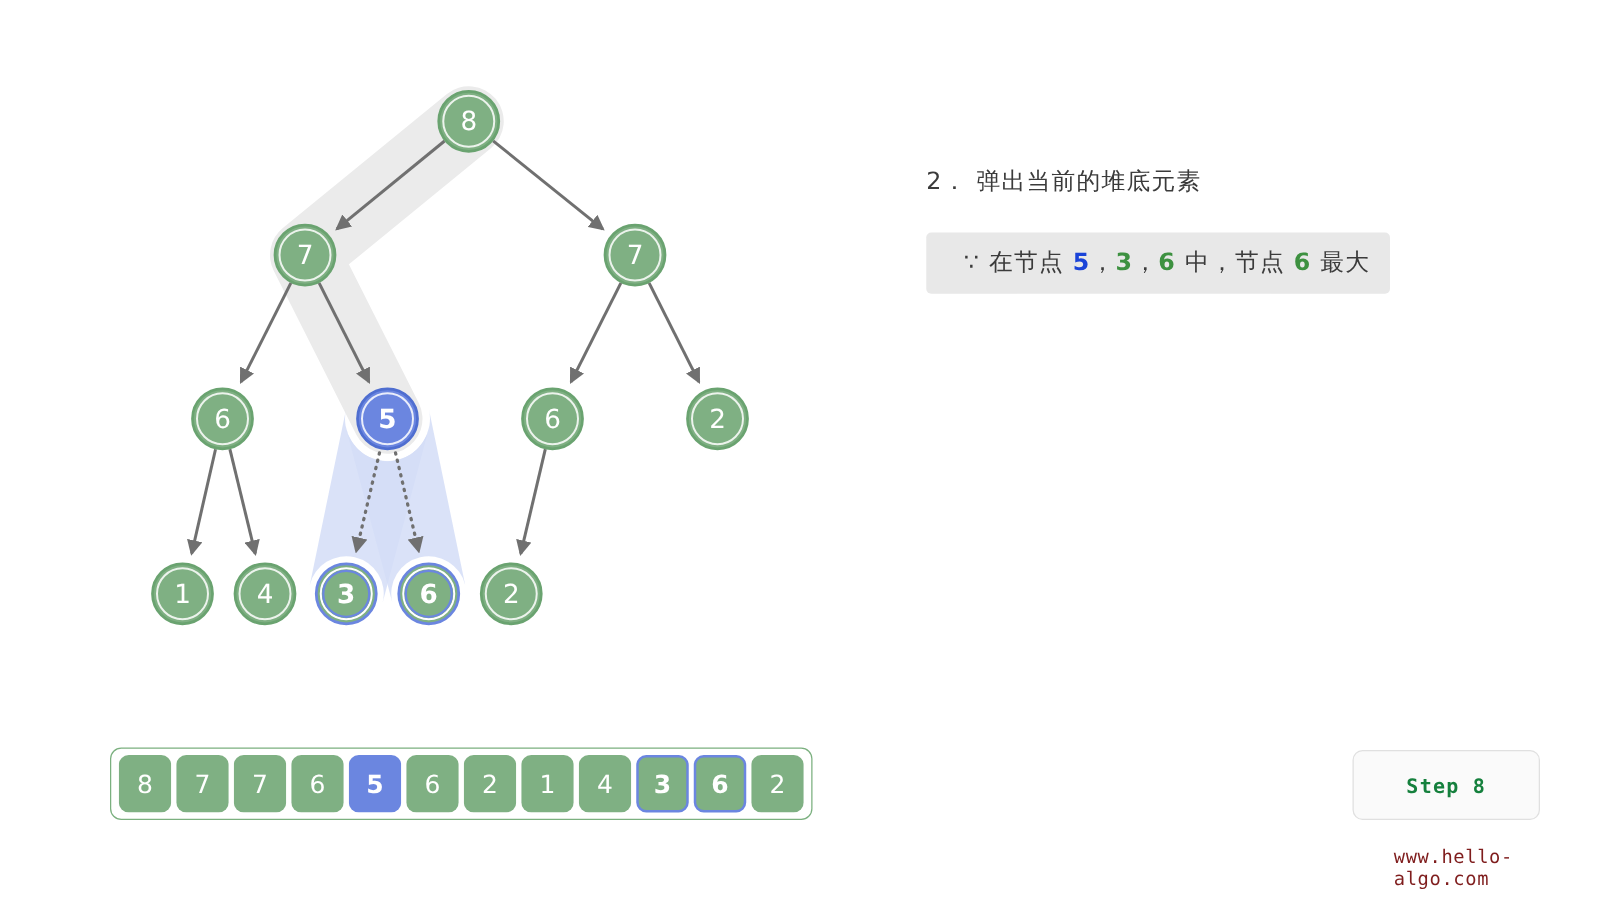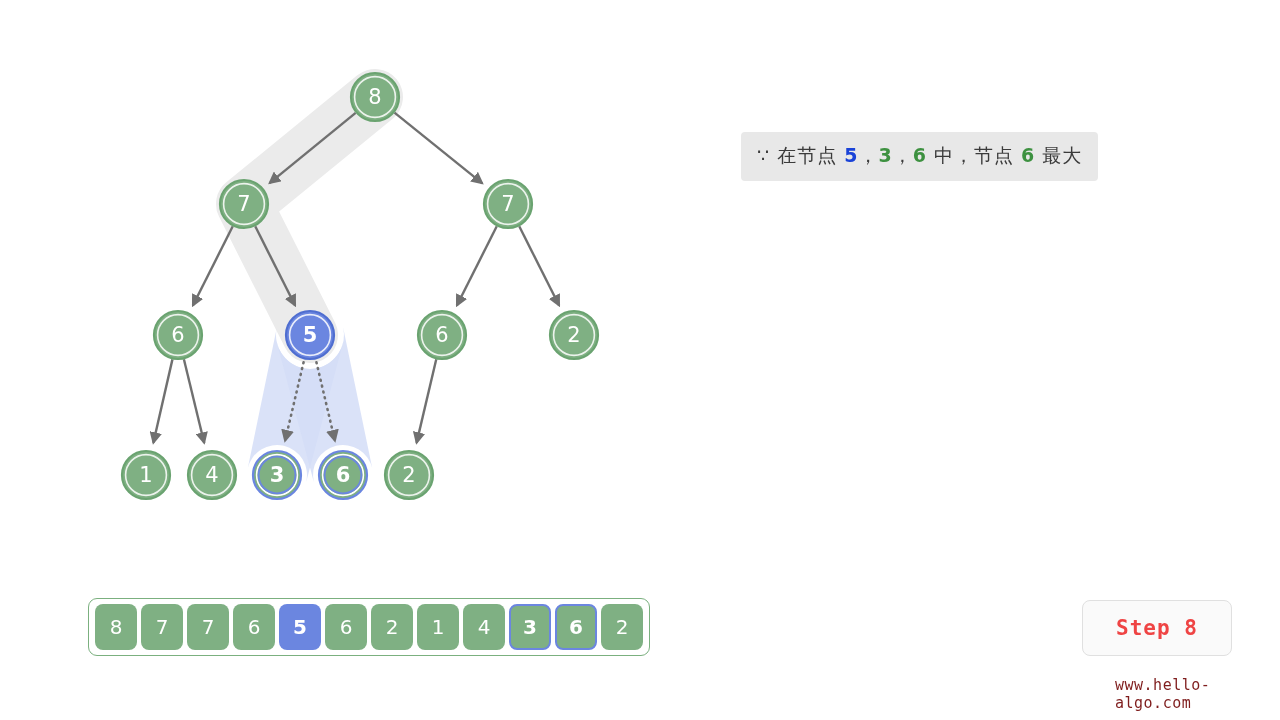--- a/index.html
+++ b/index.html
@@ -42,21 +42,21 @@
   .step-line {
     font-size: 19px;
     color: #3b3b3b;
     margin-bottom: 28px;
     letter-spacing: 1px;
     white-space: nowrap;
   }
   #note-box {
     background: #e8e8e8;
     border-radius: 4px;
-    padding: 11px 16px 12px 16px;
+    padding: 11px 16px 12px 30px;
     font-size: 19px;
     color: #3b3b3b;
     letter-spacing: 1px;
     display: inline-block;
     white-space: nowrap;
   }
   .note-blue { color: #1a43d8; font-weight: bold; }
   .note-green { color: #3d9140; font-weight: bold; }
 
   
@@ -102,23 +102,23 @@
     top: 600px;
     width: 148px;
     height: 54px;
     border: 1.4px solid #e0e0e0;
     border-radius: 8px;
     background: #fafafa;
     display: flex;
     align-items: center;
     justify-content: center;
     font-family: "DejaVu Sans Mono", "Liberation Mono", monospace;
-    font-size: 21px;
-    font-weight: bold;
-    color: #ef4444;
+    font-size: 16px;
+    font-weight: bold;
+    color: #15803d;
     letter-spacing: 1px;
   }
 
   
   #watermark {
     position: absolute;
     left: 1075px;
     top: 676px;
     font-family: "DejaVu Sans Mono", "Liberation Mono", monospace;
     font-size: 15px;
@@ -223,20 +223,21 @@
           <circle cx="409" cy="475" r="24" fill="#7fb083" stroke="#6aa370" stroke-width="2.2"></circle>
           <circle cx="409" cy="475" r="20.4" fill="none" stroke="rgba(255,255,255,0.85)" stroke-width="1.6"></circle>
           <text x="409" y="482" text-anchor="middle" fill="#ffffff" font-size="21" font-family="&quot;DejaVu Sans&quot;, &quot;Liberation Sans&quot;, sans-serif" font-weight="normal">2</text>
         </g>
       </g>
   </svg>
 </div>
 
 <div id="info-panel">
 
+  <div class="step-line">2． 弹出当前的堆底元素</div>
 
   <div id="note-box"><span>∵ 在节点 </span><span class="note-blue">5</span><span>，</span><span class="note-green">3</span><span>，</span><span class="note-green">6</span><span> 中，节点 </span><span class="note-green">6</span><span> 最大</span></div>
 </div>
 
 <div id="array-wrap">
   <div id="array-box">
       <div class="cell">8</div>
       <div class="cell">7</div>
       <div class="cell">7</div>
       <div class="cell">6</div>

